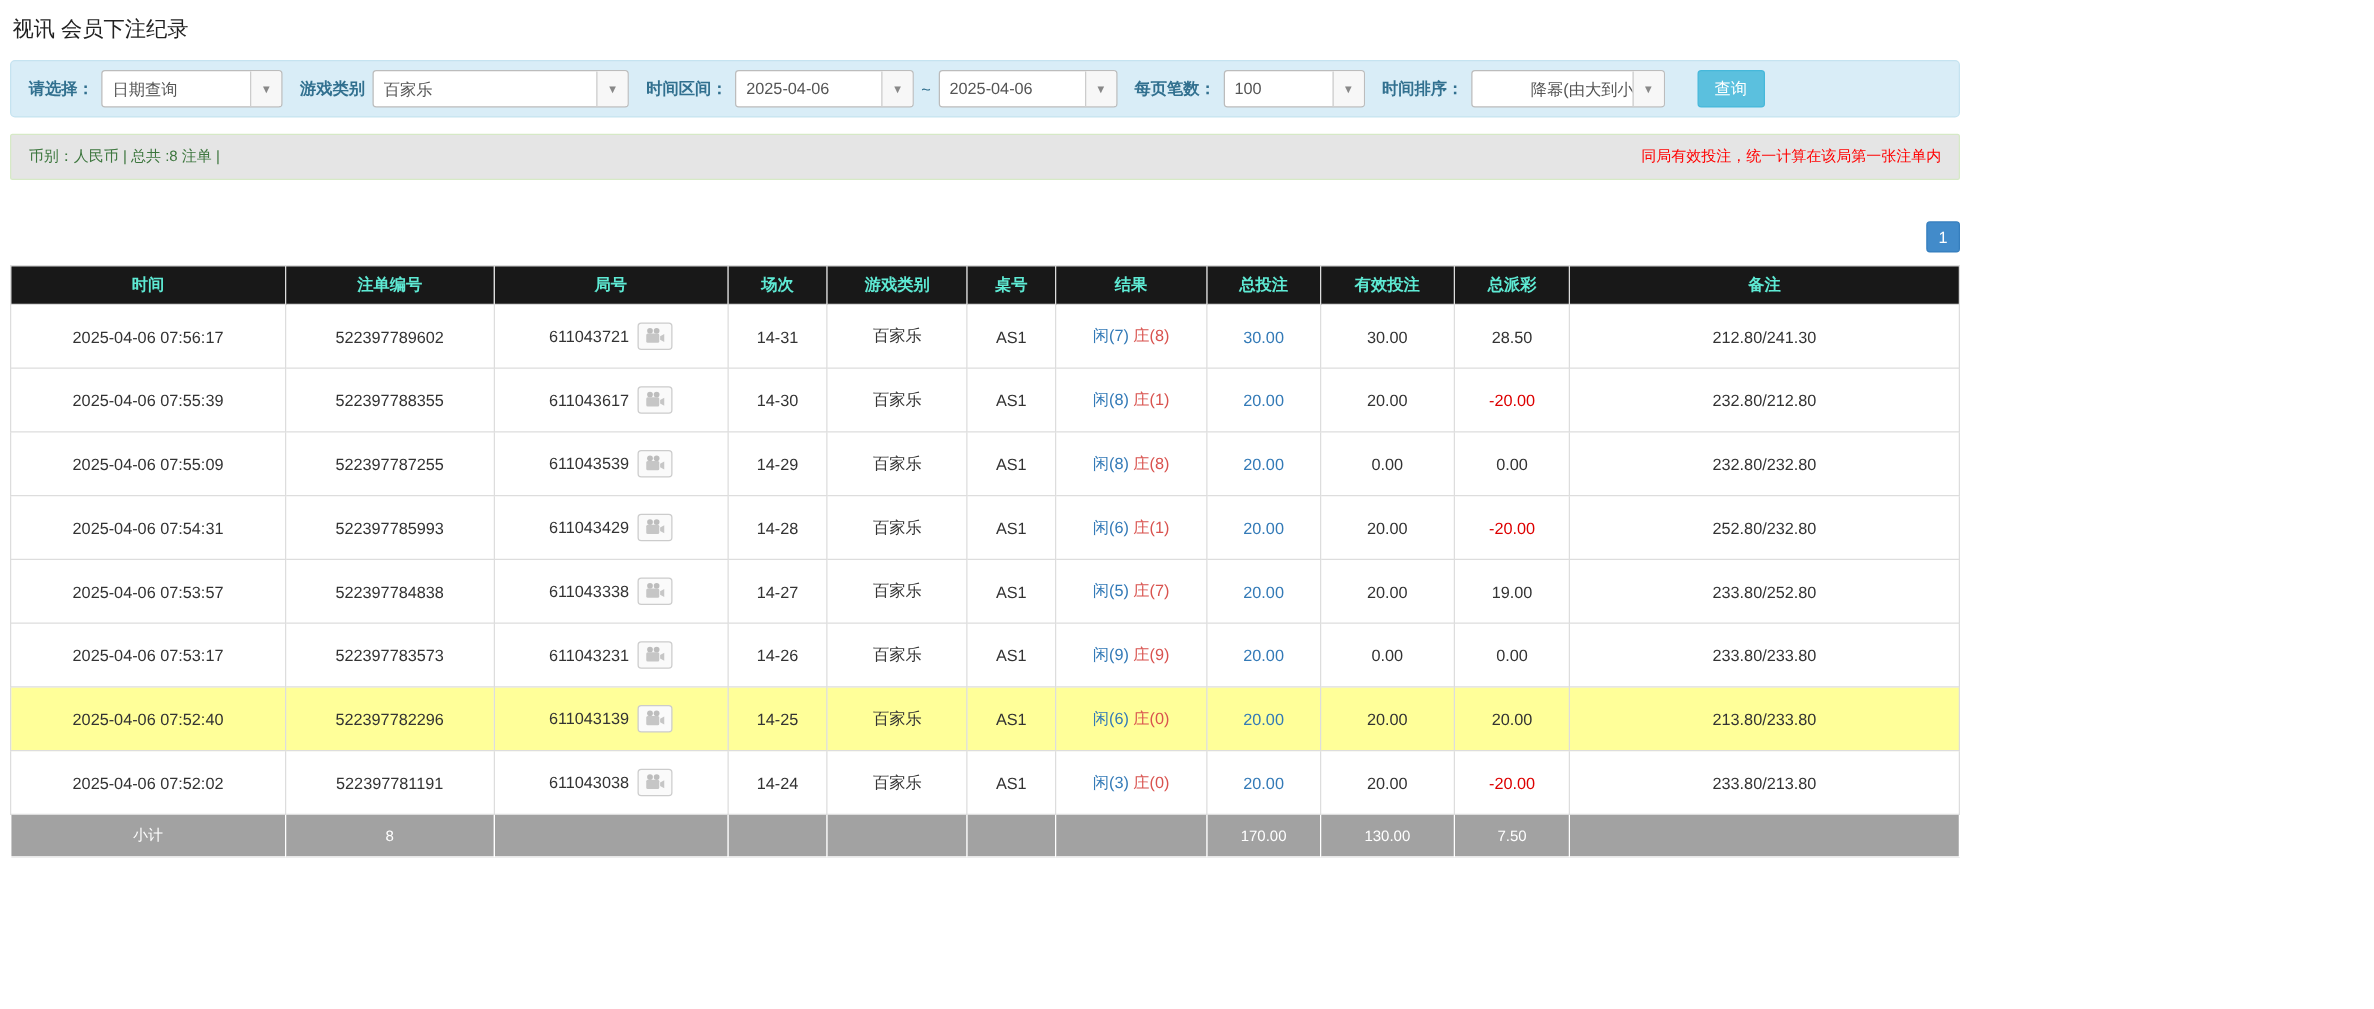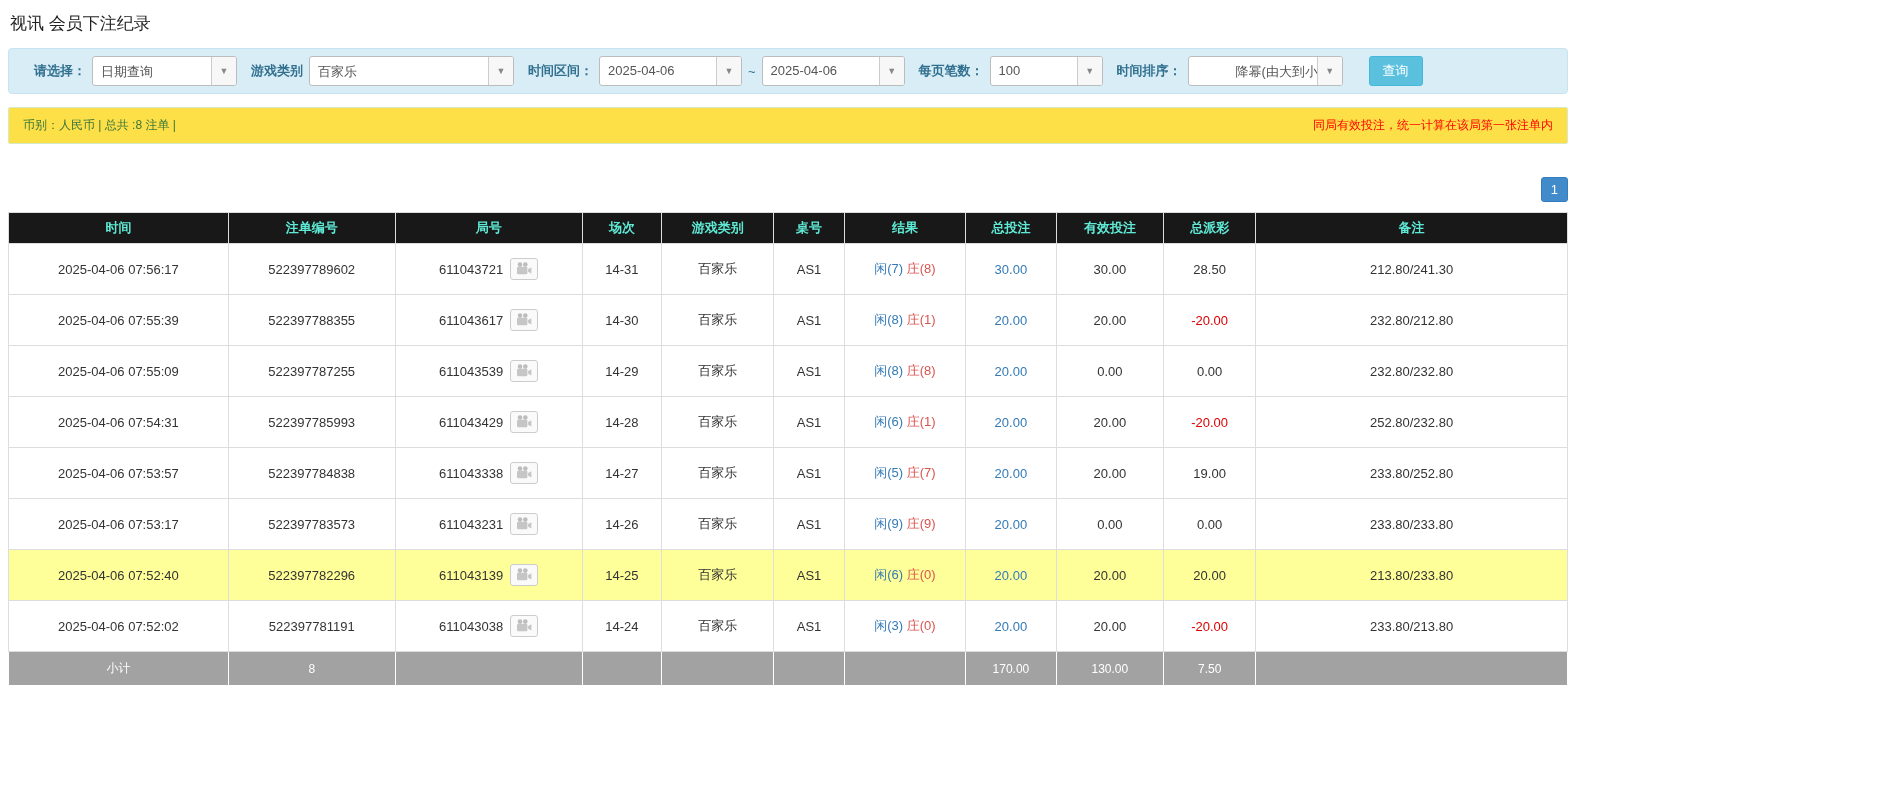--- a/index.html
+++ b/index.html
@@ -28,21 +28,21 @@
     gap: 6px;
     height: 46px;
   }
   .flabel {
     color: #31708f;
     font-weight: bold;
     font-size: 13px;
     white-space: nowrap;
     margin-left: 8px;
   }
-  .flabel:first-child { margin-left: 11px; }
+  .flabel:first-child { margin-left: 0; }
   .combo {
     display: inline-flex;
     align-items: stretch;
     background: #fff;
     border: 1px solid #bcbcbc;
     border-radius: 3px;
     height: 30px;
     overflow: hidden;
   }
   .combo-text {
@@ -77,21 +77,21 @@
     padding: 0 13px;
     border-radius: 3px;
     margin-left: 20px;
     cursor: pointer;
     font-family: inherit;
   }
 
   
   .summary-bar {
     margin-top: 13px;
-    background: #fde047;
+    background: #e5e5e5;
     border: 1px solid #d6e9c6;
     border-radius: 2px;
     padding: 9px 14px;
     display: flex;
     justify-content: space-between;
     align-items: flex-end;
     font-size: 12px;
     gap: 22px;
   }
   .summary-left { color: #3c763d; }

